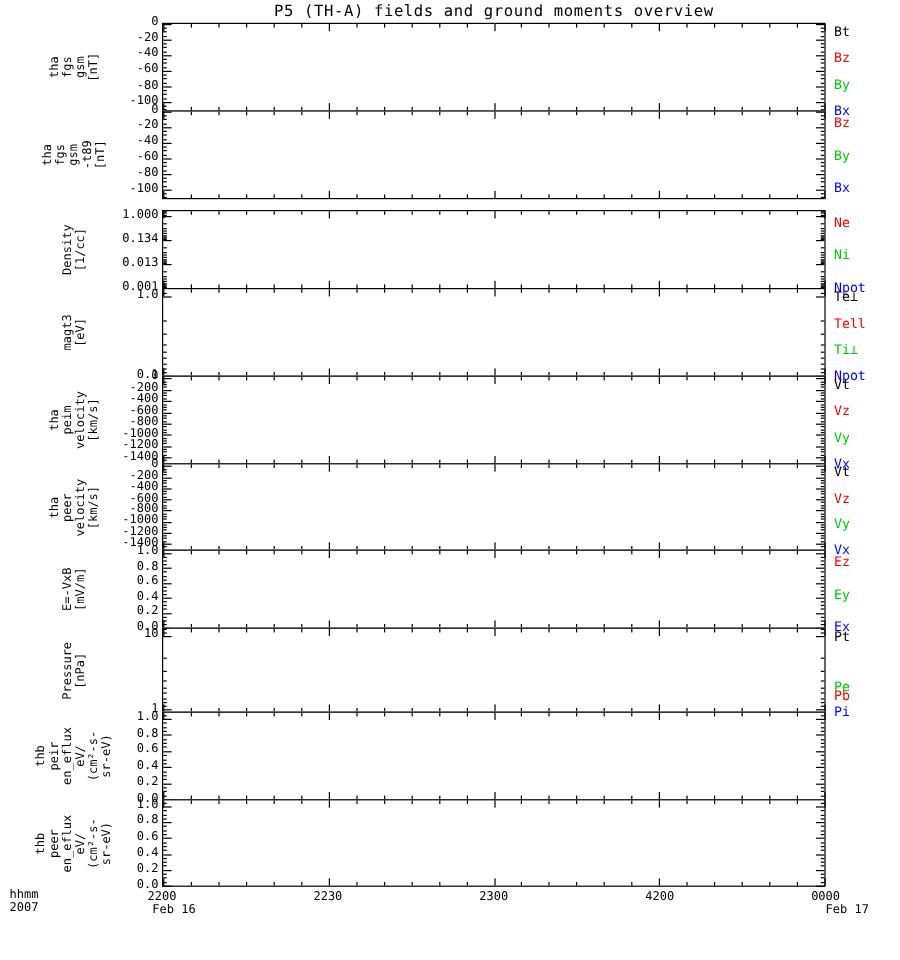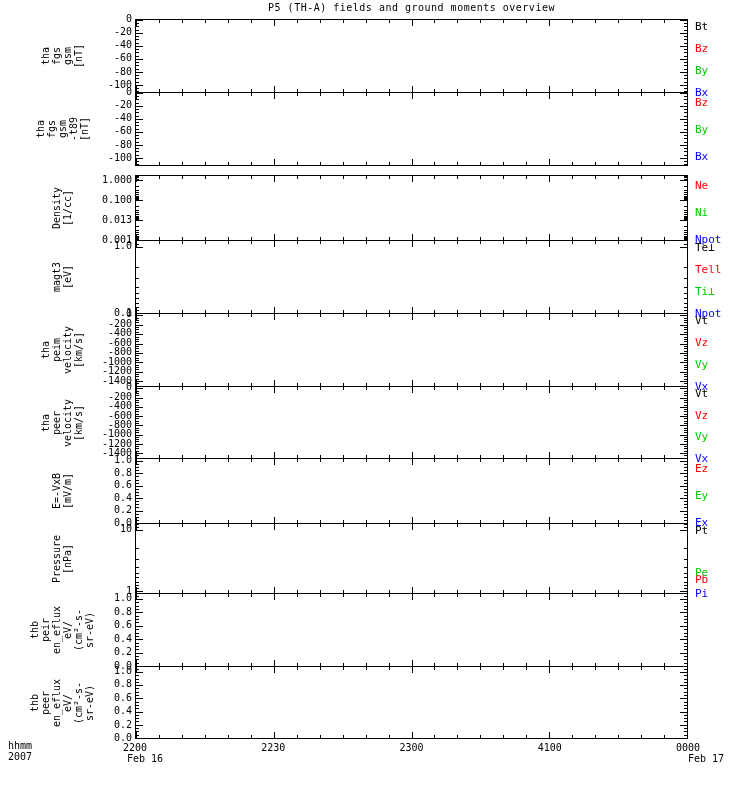--- a/index.html
+++ b/index.html
@@ -1,19 +1,19 @@
 <!DOCTYPE html>
 <html><head>
 <meta charset="utf-8">
 <style>
   html,body{margin:0;padding:0;background:#fff;}
   .figure{position:relative;width:750px;height:800px;background:#ffffff;
           font-family:"DejaVu Sans Mono","Liberation Mono",monospace;color:#000;overflow:hidden;}
   .title{position:absolute;left:135px;width:553px;top:2px;text-align:center;
-         font-size:10px;letter-spacing:0.5px;white-space:nowrap;}
+         font-size:13px;letter-spacing:0.5px;white-space:nowrap;}
   .panel{position:absolute;left:135px;width:553px;border:1px solid #000;
          background:#fff;box-sizing:border-box;}
   .tick{position:absolute;background:#000;}
   .ylab{position:absolute;left:88px;width:44px;text-align:right;
         font-size:10px;line-height:10px;white-space:nowrap;}
   .rlab{position:absolute;font-size:10px;line-height:11px;text-align:center;white-space:pre;}
   .leg{position:absolute;left:695px;width:54px;font-size:11px;line-height:11px;white-space:nowrap;}
   .xlab{position:absolute;font-size:10px;line-height:10px;transform:translateX(-50%);white-space:nowrap;}
   .corner{position:absolute;left:8px;font-size:10px;line-height:10px;white-space:nowrap;}
 </style>
@@ -357,21 +357,21 @@
         <div class="tick" style="left: 482px; width: 1px; height: 3px; top: 0px;"></div>
         <div class="tick" style="left: 482px; width: 1px; height: 3px; bottom: 0px;"></div>
         <div class="tick" style="left: 505px; width: 1px; height: 3px; top: 0px;"></div>
         <div class="tick" style="left: 505px; width: 1px; height: 3px; bottom: 0px;"></div>
         <div class="tick" style="left: 528px; width: 1px; height: 3px; top: 0px;"></div>
         <div class="tick" style="left: 528px; width: 1px; height: 3px; bottom: 0px;"></div>
         <div class="tick" style="left: 551px; width: 1px; height: 6px; top: 0px;"></div>
         <div class="tick" style="left: 551px; width: 1px; height: 6px; bottom: 0px;"></div>
       </div>
       <div class="ylab" style="top: 174.55px;">1.000</div>
-      <div class="ylab" style="top: 194.7px;">0.100</div>
+      <div class="ylab" style="top: 194.7px;">0.134</div>
       <div class="ylab" style="top: 214.85px;">0.013</div>
       <div class="ylab" style="top: 235px;">0.001</div>
       <div class="rlab" style="left: 62px; top: 208px; transform: translate(-50%, -50%) rotate(-90deg);">Density
 [1/cc]</div>
       <div class="leg" style="top: 180px; color: rgb(255, 0, 0);">Ne</div>
       <div class="leg" style="top: 207px; color: rgb(0, 204, 0);">Ni</div>
       <div class="leg" style="top: 234px; color: rgb(0, 0, 255);">Npot</div>
       <div class="panel" style="top: 240px; height: 74px;">
         <div class="tick" style="top: 6px; width: 7px; height: 1px; left: 0px;"></div>
         <div class="tick" style="top: 6px; width: 7px; height: 1px; right: 0px;"></div>
@@ -1120,17 +1120,17 @@
 (cm²-s-
 sr-eV)</div>
     </div>
   <div class="corner" style="top:741px">hhmm</div>
   <div class="corner" style="top:752px">2007</div>
   <div id="xaxis-root">
       <div class="xlab" style="left: 135px; top: 743px;">2200</div>
       <div class="xlab" style="left: 145px; top: 754px;">Feb 16</div>
       <div class="xlab" style="left: 273.25px; top: 743px;">2230</div>
       <div class="xlab" style="left: 411.5px; top: 743px;">2300</div>
-      <div class="xlab" style="left: 549.75px; top: 743px;">4100</div>
+      <div class="xlab" style="left: 549.75px; top: 743px;">4200</div>
       <div class="xlab" style="left: 688px; top: 743px;">0000</div>
       <div class="xlab" style="left: 706px; top: 754px;">Feb 17</div>
     </div>
 </div>
 
 </body></html>

